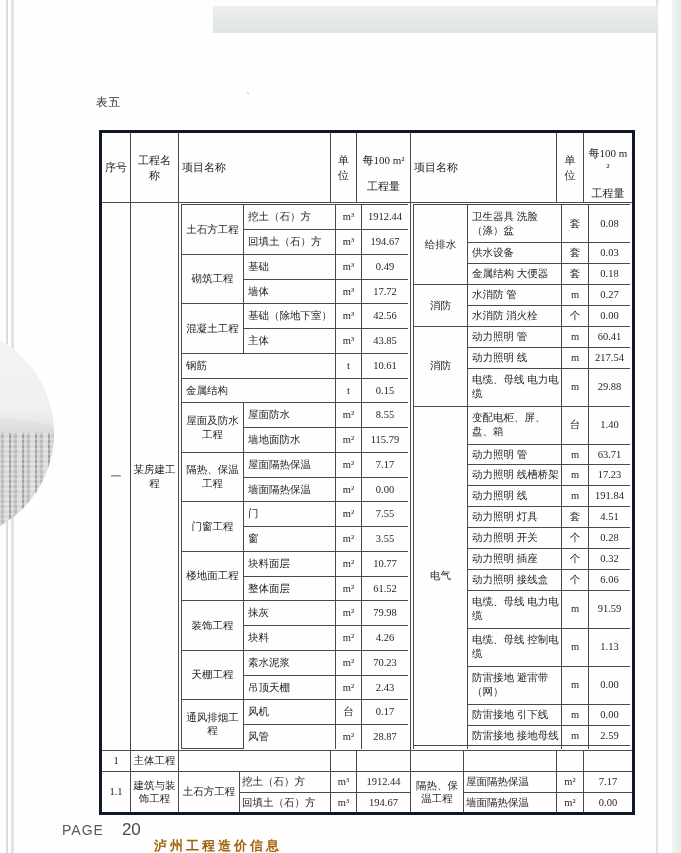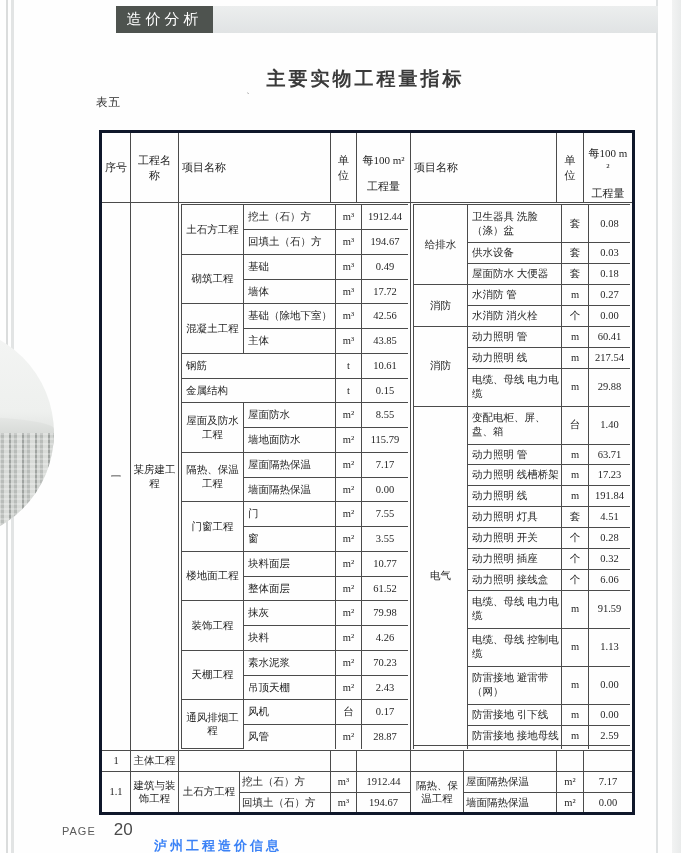--- a/index.html
+++ b/index.html
@@ -63,46 +63,42 @@
   table.sub td.qty{border-right:none;text-align:center;}
   table.sub td.group{text-align:center;}
   table.sub td.item{text-align:left;padding-left:4px;}
   table.sub td.unit{text-align:center;}
   tr.brow{height:21px;}
   td.item2{text-align:left;padding-left:4px;}
 
   
   .footer-page{position:absolute;left:62px;top:820px;display:flex;align-items:baseline;
     font-family:"Liberation Sans","DejaVu Sans",sans-serif;color:#5a5a5a;}
-  .footer-page .plabel{font-size:11px;letter-spacing:1px;}
+  .footer-page .plabel{font-size:14px;letter-spacing:1px;}
   .footer-page .pnum{font-size:17px;color:#4a4a4a;margin-left:18px;}
   .publication{position:absolute;left:154px;top:836px;height:17px;overflow:hidden;
-    font-size:13px;font-weight:bold;letter-spacing:3px;color:#3b82f6;line-height:20px;}
+    font-size:13px;font-weight:bold;letter-spacing:3px;color:#a16207;line-height:20px;}
 </style>
 </head>
 <body>
 
 <div class="page">
 
   <div class="edge-left-1"></div>
   <div class="edge-left-2"></div>
   <div class="edge-right-1"></div>
   <div class="edge-right-2"></div>
 
   <div class="photo">
     <div class="hills"></div>
     <div class="city"></div>
   </div>
 
-  <div class="banner-box">
-    <span>造价分析</span>
-  </div>
   <div class="banner-band"></div>
 
-  <div class="title">主要实物工程量指标</div>
   <div class="title-mark">、</div>
   <div class="caption">表五</div>
 
   <table class="main">
     <colgroup>
       <col style="width:30px">
         <col style="width:48px">
         <col style="width:61px">
         <col style="width:91px">
       <col style="width:26px">
@@ -280,21 +276,21 @@
                   <td class="item">卫生器具 洗脸（涤）盆</td>
                   <td class="unit">套</td>
                   <td class="qty">0.08</td>
                 </tr>
                 <tr>
                   <td class="item">供水设备</td>
                   <td class="unit">套</td>
                   <td class="qty">0.03</td>
                 </tr>
                 <tr>
-                  <td class="item">屋面防水 大便器</td>
+                  <td class="item">金属结构 大便器</td>
                   <td class="unit">套</td>
                   <td class="qty">0.18</td>
                 </tr>
                 <tr>
                   <td rowspan="2" class="group">消防</td>
                   <td class="item">水消防 管</td>
                   <td class="unit">m</td>
                   <td class="qty">0.27</td>
                 </tr>
                 <tr>

